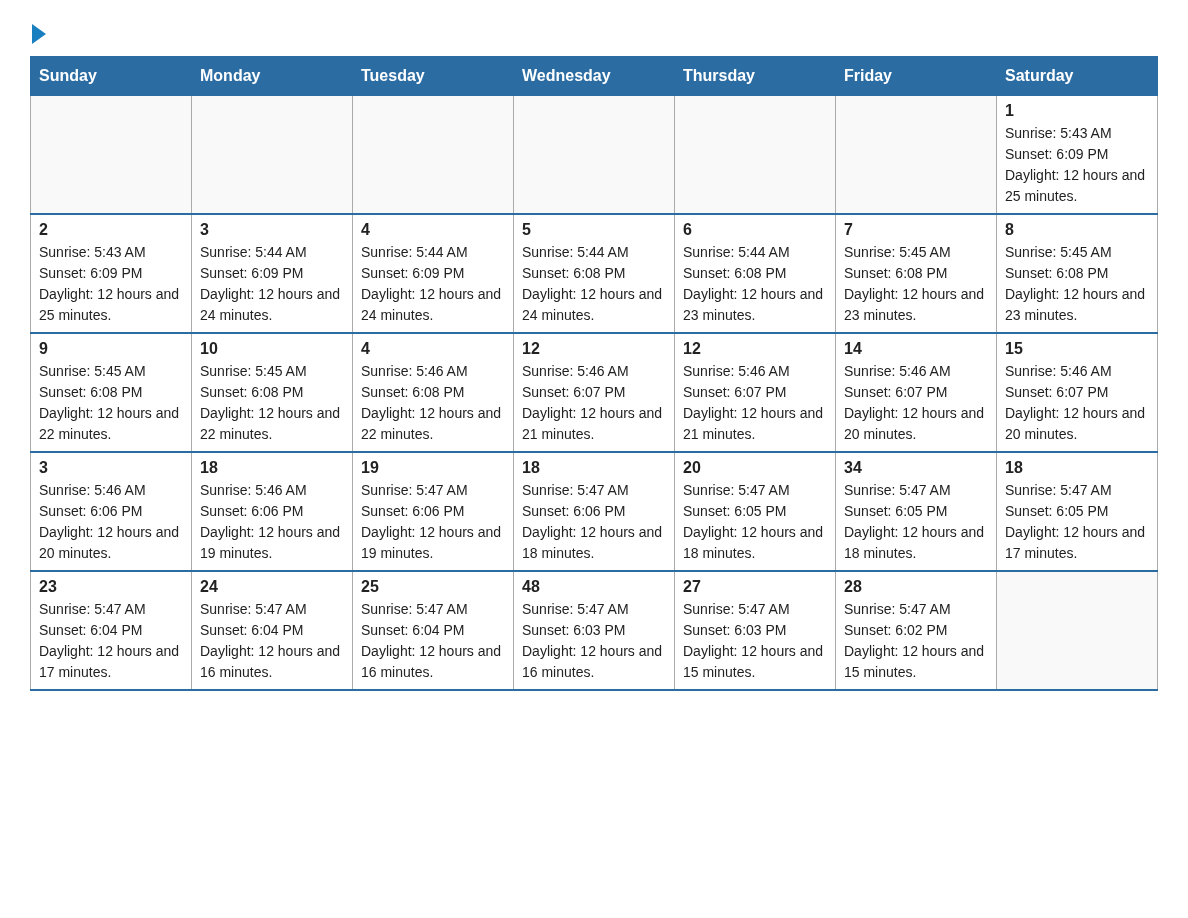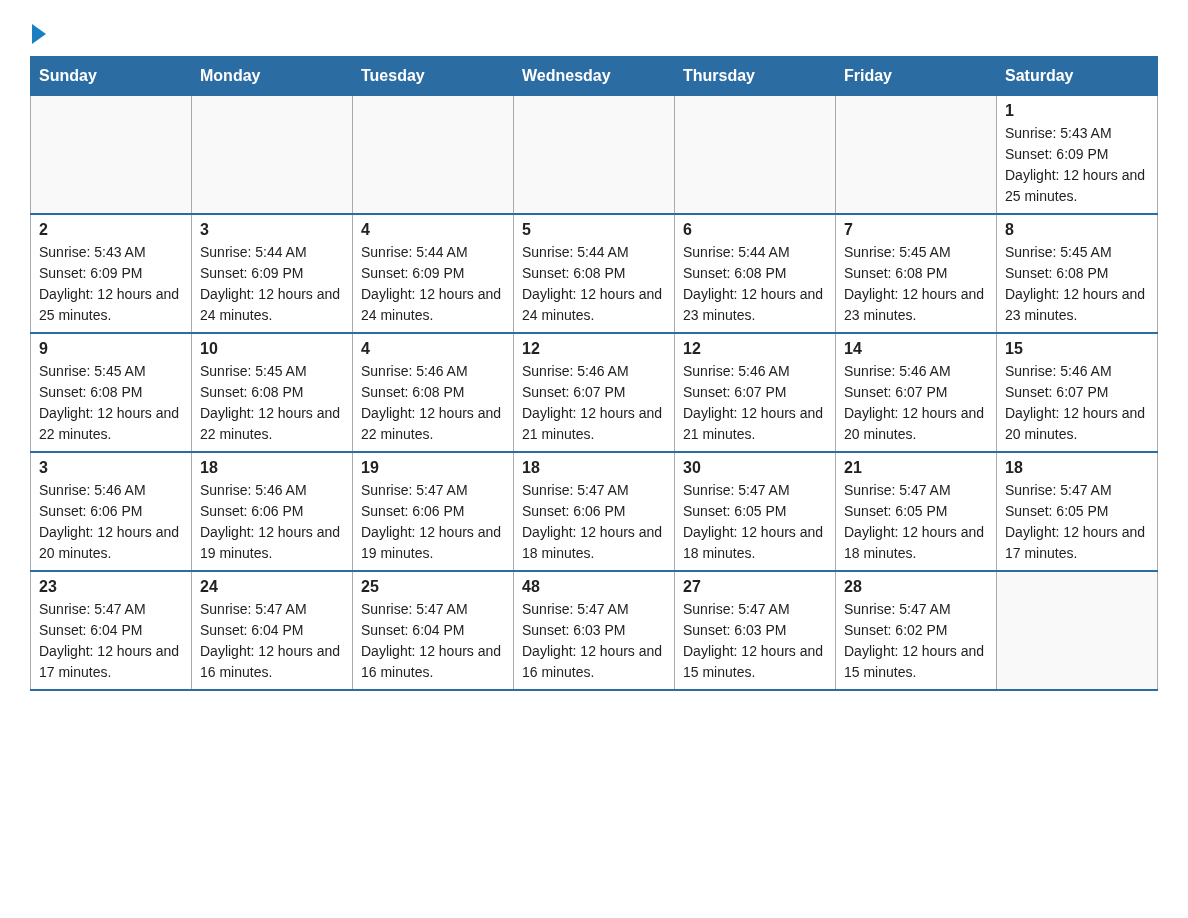--- a/index.html
+++ b/index.html
@@ -252,27 +252,27 @@
 Sunset: 6:06 PM
 Daylight: 12 hours and 19 minutes.</div>
         </td>
         <td>
           <div class="day-number">18</div>
           <div class="day-info" style="white-space: pre-line;">Sunrise: 5:47 AM
 Sunset: 6:06 PM
 Daylight: 12 hours and 18 minutes.</div>
         </td>
         <td>
-          <div class="day-number">30</div>
+          <div class="day-number">20</div>
           <div class="day-info" style="white-space: pre-line;">Sunrise: 5:47 AM
 Sunset: 6:05 PM
 Daylight: 12 hours and 18 minutes.</div>
         </td>
         <td>
-          <div class="day-number">21</div>
+          <div class="day-number">34</div>
           <div class="day-info" style="white-space: pre-line;">Sunrise: 5:47 AM
 Sunset: 6:05 PM
 Daylight: 12 hours and 18 minutes.</div>
         </td>
         <td>
           <div class="day-number">18</div>
           <div class="day-info" style="white-space: pre-line;">Sunrise: 5:47 AM
 Sunset: 6:05 PM
 Daylight: 12 hours and 17 minutes.</div>
         </td>

